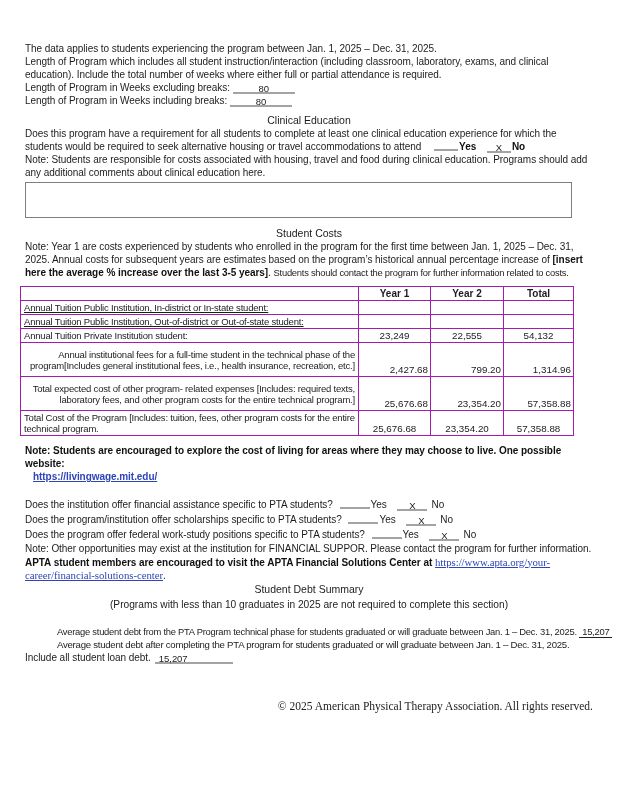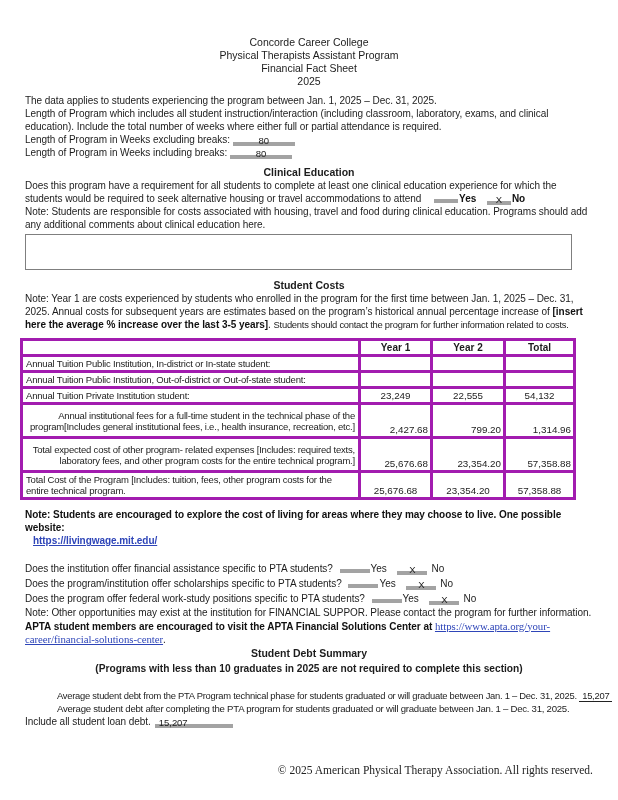--- a/index.html
+++ b/index.html
@@ -6,66 +6,60 @@
   html,body { margin:0; padding:0; }
   body {
     width:618px; height:800px; background:#ffffff;
     font-family:"Liberation Sans","DejaVu Sans",sans-serif;
     color:#1c1c1c; overflow:hidden;
   }
   .page { padding:36px 25px 0 25px; width:618px; height:800px; }
   p { margin:0; font-size:10px; line-height:13px; letter-spacing:-0.05px; }
   .bold { font-weight:bold; color:#111; }
   .doc-header div { font-size:10.5px; line-height:13px; text-align:center; }
-  .section-heading { font-size:10.5px; font-weight:bold; text-align:center; margin:7px 0 0 0; line-height:13px; }
+  .section-heading { font-size:10.5px; font-weight:normal; text-align:center; margin:7px 0 0 0; line-height:13px; }
   .mt6 { margin-top:6px; }
   .mt8 { margin-top:8px; }
   .mt14 { margin-top:14px; }
   .blank {
-    display:inline-block; border-bottom:4px solid #a3a3a3; height:11px;
+    display:inline-block; border-bottom:2px solid #a3a3a3; height:11px;
     text-align:center; font-size:9.5px; line-height:11px; vertical-align:-1px;
   }
   .b-weeks { width:62px; }
   .b-yes { width:24px; margin-left:10px; margin-right:1px; }
   .b-no { width:24px; margin-left:8px; margin-right:1px; }
   .q-yes { width:30px; margin-left:4px; margin-right:1px; }
   .q-no { width:30px; margin-left:8px; margin-right:4px; }
   .comment-box { border:1px solid #7f7f7f; height:36px; margin-top:3px; width:547px; }
   .narrow { font-size:9.4px; letter-spacing:-0.25px; }
   .nowrap { white-space:nowrap;margin-left:32px; }
   table { border-collapse:collapse; margin:7px 0 0 -5px; table-layout:fixed; width:553px; }
-  th,td { border:3px solid #a21caf; padding:0 3px; }
+  th,td { border:1px solid #a21caf; padding:0 3px; }
   th { font-size:10px; line-height:13px; font-weight:bold; text-align:center; }
   td.lbl { font-size:9.5px; line-height:11px; letter-spacing:-0.2px; padding:1px 3px; }
   td.num { font-size:9.8px; text-align:center; vertical-align:bottom; padding:1px 2px; }
-  tr.thin td { height:12px; }
+  tr.thin td { height:12px;text-decoration:underline; }
   tr.tall td { height:34px;text-align:right; }
   tr.med td { height:24px; }
   a.doc-link { color:#2e45b8; text-decoration:underline; }
   .link-bold { font-weight:bold; font-size:10px;margin-left:8px; }
   .link-serif { font-family:"Liberation Serif","DejaVu Serif",serif; font-size:10.8px; }
   .q-line { line-height:15px; }
   .debt-val { border-bottom:1px solid #222; padding:0 3px; }
   .b-debt2 { width:78px; text-align:left; padding-left:4px; margin-left:4px; }
   .footer {
     margin-top:36px; text-align:right;
     font-family:"Liberation Serif","DejaVu Serif",serif; font-size:11.5px; color:#222;
   }
 </style>
 </head>
 <body>
 
 <div class="page">
 
-  <div class="doc-header">
-    <div>Concorde Career College</div>
-    <div>Physical Therapists Assistant Program</div>
-    <div>Financial Fact Sheet</div>
-    <div>2025</div>
-  </div>
 
   <p class="mt6">The data applies to students experiencing the program between Jan. 1, 2025 – Dec. 31, 2025.</p>
   <p>Length of Program which includes all student instruction/interaction (including classroom, laboratory, exams, and clinical education). Include the total number of weeks where either full or partial attendance is required.</p>
 
   <p>
     <span>Length of Program in Weeks excluding breaks:</span>
     <span class="blank b-weeks">80</span>
   </p>
   <p>
     <span>Length of Program in Weeks including breaks:</span>

